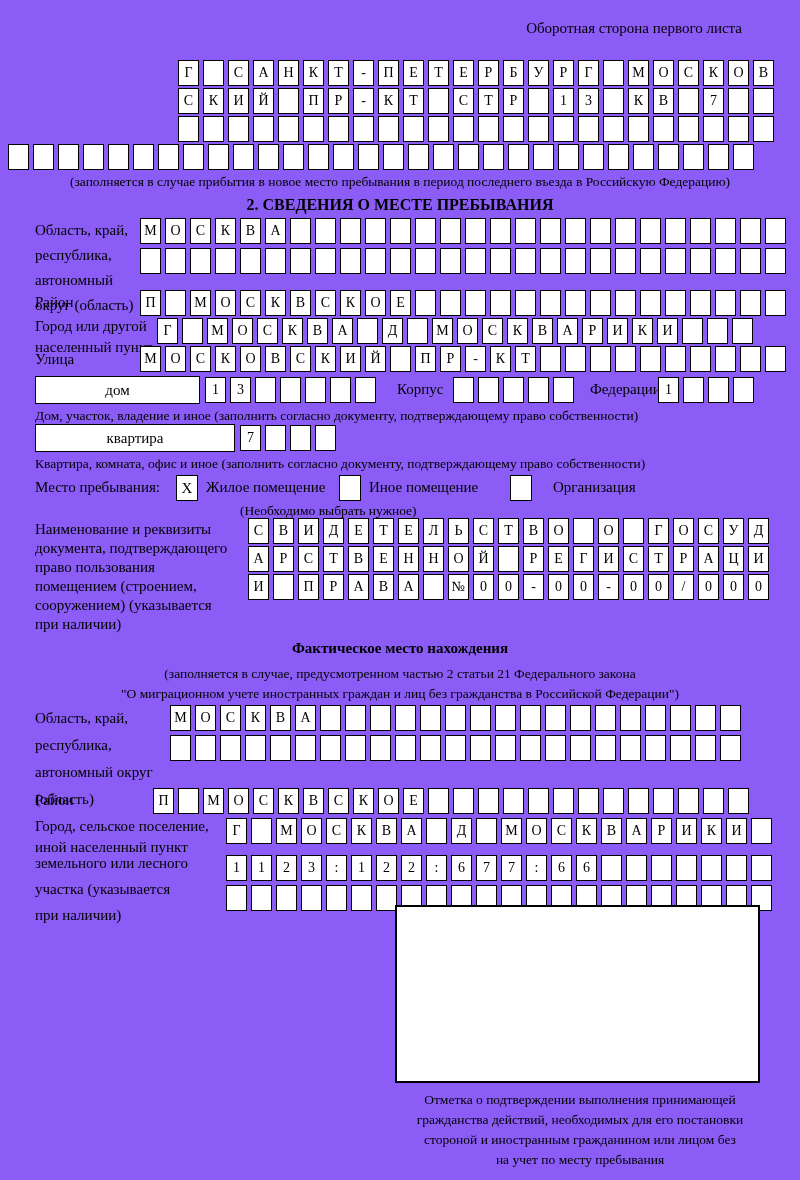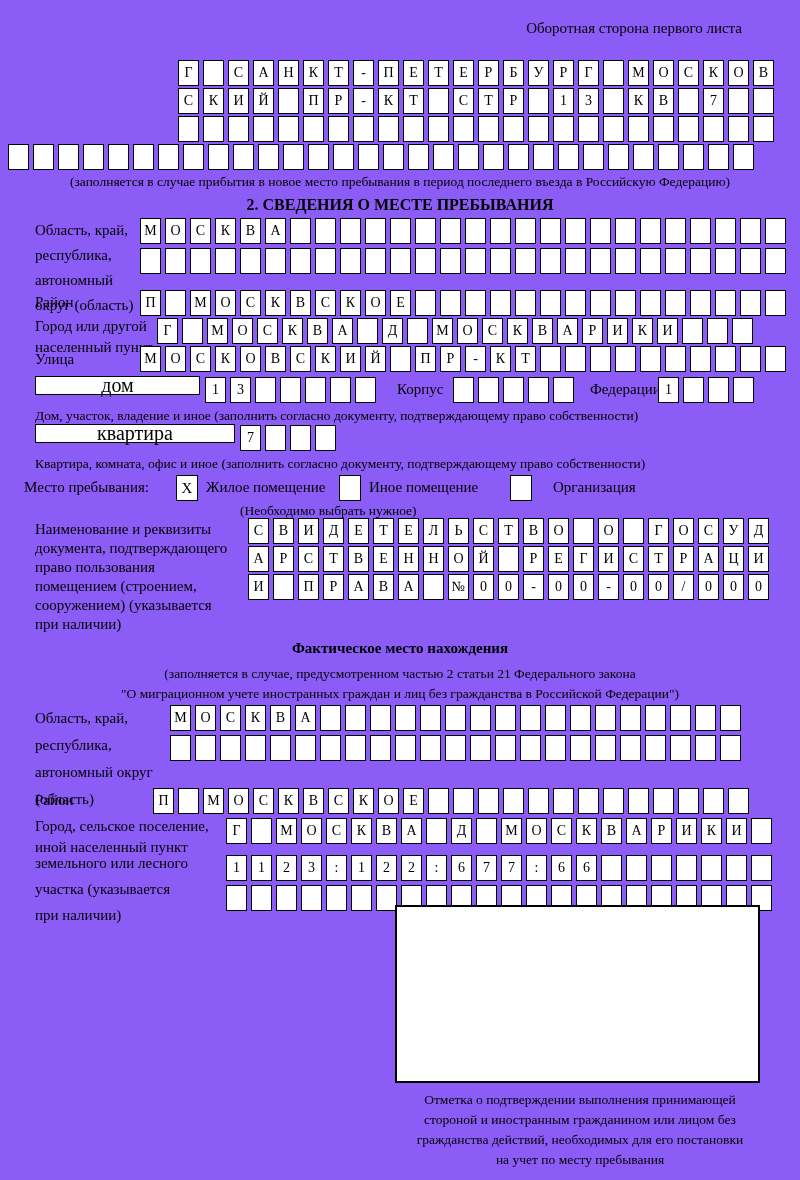--- a/index.html
+++ b/index.html
@@ -19,23 +19,23 @@
 
   .cells { display:flex; gap:4px; }
   .cell {
     flex:0 0 21px; width:21px; height:26px;
     border:1.6px solid #000; background:#fff;
     display:flex; align-items:center; justify-content:center;
     font-size:14px; line-height:1;
   }
 
   .bigbox {
-    border:1.8px solid #000; height:19px; background:#fff;
+    border:1.8px solid #000; height:28px; background:#fff;
     display:flex; align-items:center; justify-content:center;
-    font-size:20px;
+    font-size:15px;
   }
 
   .checkbox {
     width:22px; height:26px; border:1.7px solid #000; background:#fff;
     display:flex; align-items:center; justify-content:center;
     font-size:15px;
   }
 
   .note { font-size:13.5px; white-space:nowrap; }
   .center { width:800px; text-align:center; }
@@ -354,21 +354,21 @@
   <div class="abs bigbox" style="top:424px; left:35px; width:200px;">квартира</div>
   <div class="abs cells" style="top:425px; left:240px;">
       <span class="cell">7</span>
       <span class="cell"></span>
       <span class="cell"></span>
       <span class="cell"></span>
     </div>
 
   <div class="abs note" style="top:456px; left:35px;">Квартира, комната, офис и иное (заполнить согласно документу, подтверждающему право собственности)</div>
 
-  <div class="abs label" style="top:478px; left:24px;">Место пребывания:</div>
+  <div class="abs label" style="top:478px; left:35px;">Место пребывания:</div>
   <div class="abs checkbox" style="top:475px; left:176px;">X</div>
   <div class="abs label" style="top:478px; left:206px;">Жилое помещение</div>
   <div class="abs checkbox" style="top:475px; left:339px;"></div>
   <div class="abs label" style="top:478px; left:369px;">Иное помещение</div>
   <div class="abs checkbox" style="top:475px; left:510px;"></div>
   <div class="abs label" style="top:478px; left:553px;">Организация</div>
 
   <div class="abs note" style="top:503px; left:240px;">(Необходимо выбрать нужное)</div>
 
   <div class="abs" style="top:520px; left:35px;">
@@ -617,18 +617,18 @@
       <span class="cell"></span>
       <span class="cell"></span>
       <span class="cell"></span>
       <span class="cell"></span>
       <span class="cell"></span>
     </div>
 
   <div class="abs stamp-box" style="top:905px; left:395px; width:365px; height:178px;"></div>
   <div class="abs caption" style="top:1090px; left:370px; width:420px;">
     <div>Отметка о подтверждении выполнения принимающей</div>
+    <div>гражданства действий, необходимых для его постановки</div>
     <div>стороной и иностранным гражданином или лицом без</div>
-    <div>гражданства действий, необходимых для его постановки</div>
     <div>на учет по месту пребывания</div>
   </div>
 
 </div>
 
 </body></html>

